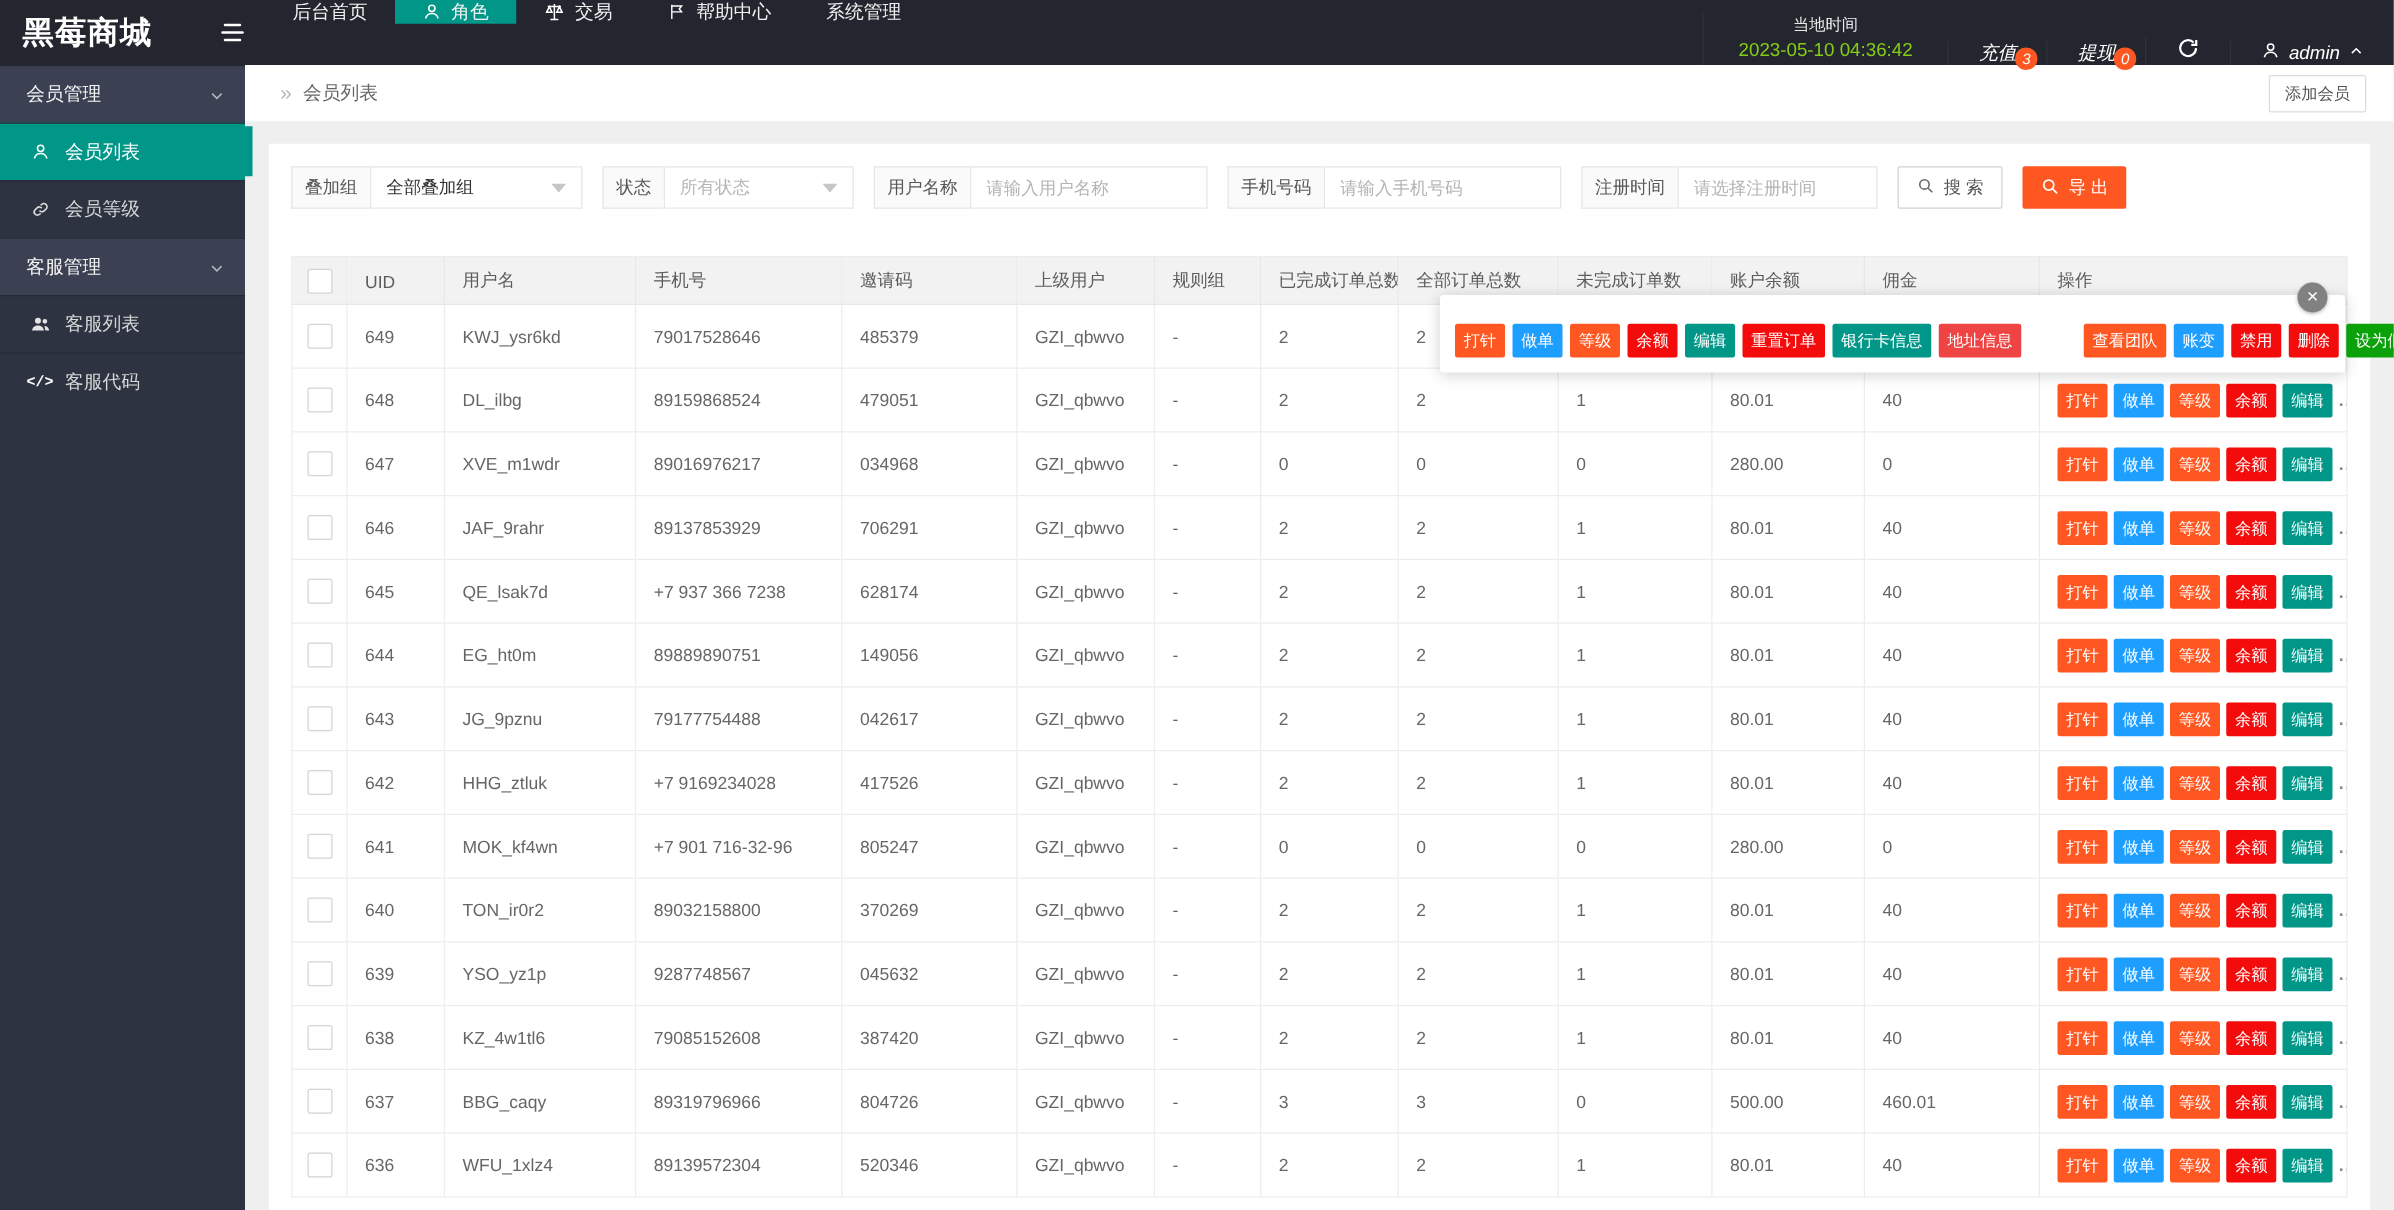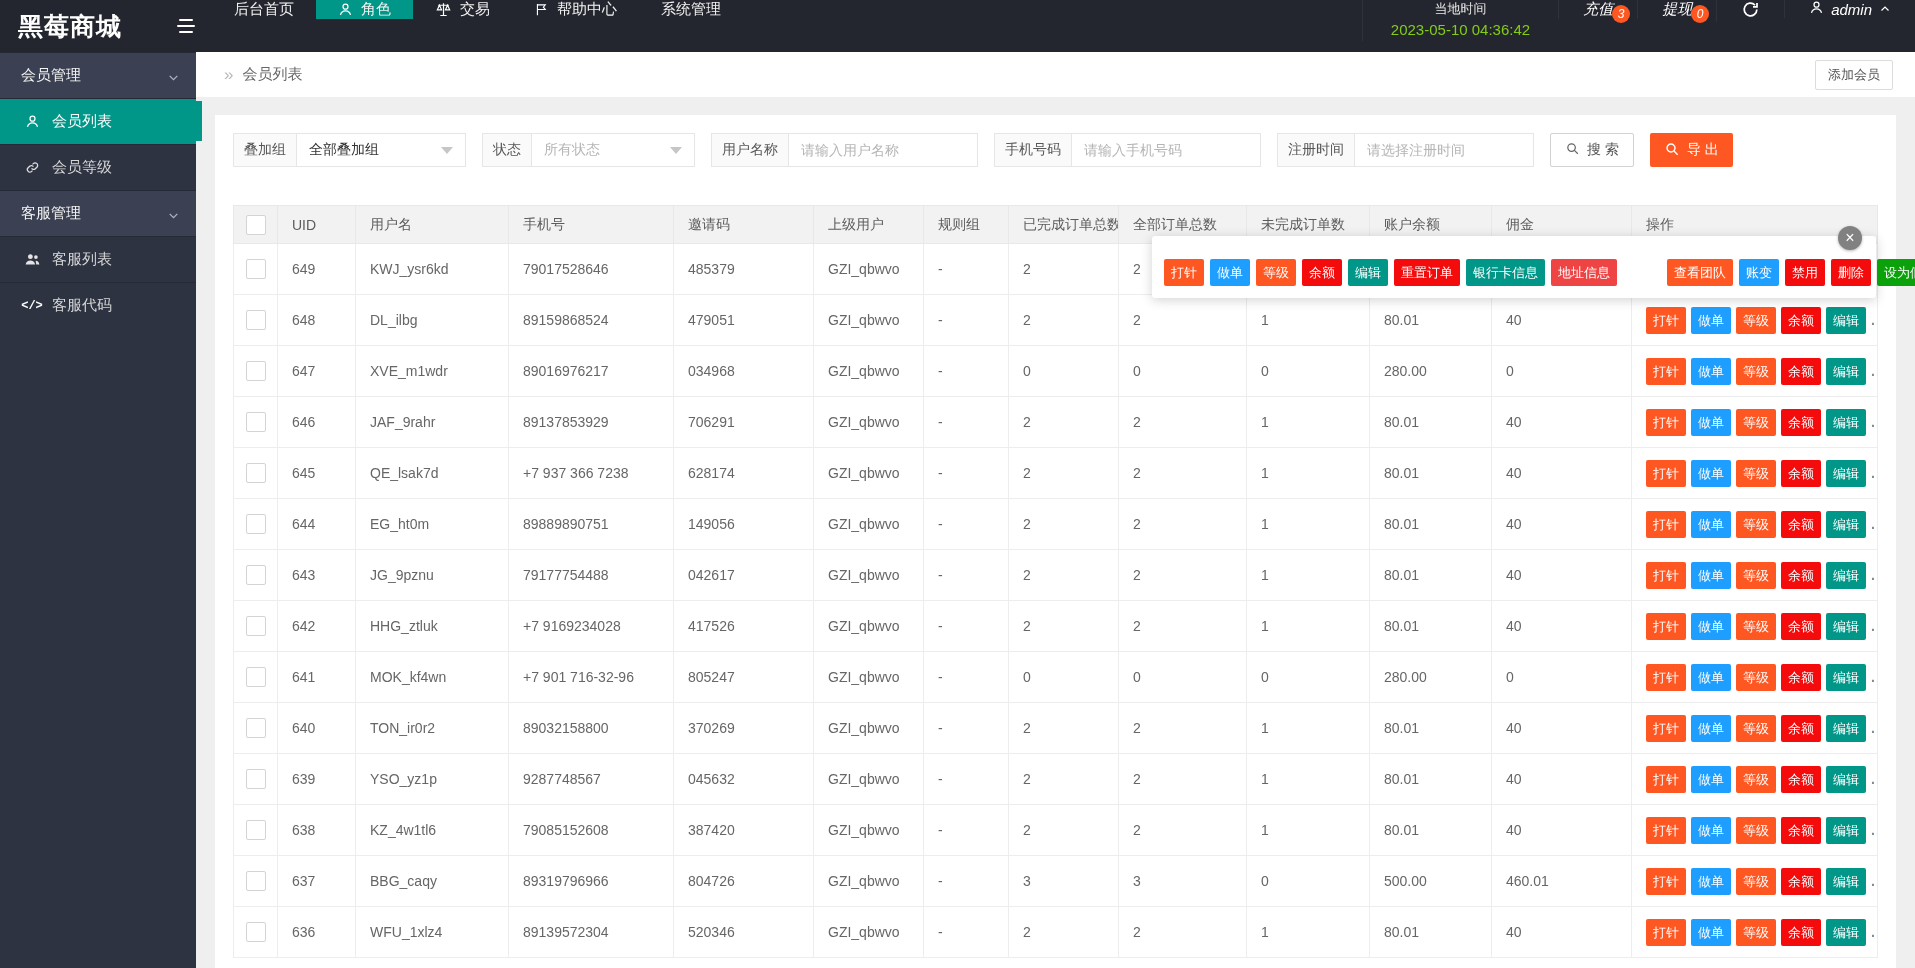--- a/index.html
+++ b/index.html
@@ -8,21 +8,21 @@
   
   .topbar { position:absolute; top:0; left:0; right:0; height:52px; background:#23262e; color:#fff; display:flex; align-items:stretch; z-index:30; }
   .logo { width:160px; line-height:52px; padding-left:18px; font-size:25px; font-weight:bold; letter-spacing:1px; white-space:nowrap; }
   .nav-toggle { width:52px; display:flex; flex-direction:column; align-items:center; justify-content:center; gap:4px; cursor:pointer; }
   .nav-toggle i { display:block; height:2px; background:#fff; border-radius:1px; }
   .nav-toggle i:nth-child(1){ width:14px; } .nav-toggle i:nth-child(2){ width:18px; } .nav-toggle i:nth-child(3){ width:14px; }
   .nav { display:flex; align-items:flex-start; }
   .nav-item { display:flex; align-items:center; gap:8px; padding:0 22px; font-size:15px; color:#f1f1f1; cursor:pointer; }
   .nav-item.active { background:#009688; }
   .nav-item svg { display:block; }
-  .topbar-right { margin-left:auto; display:flex; align-items:flex-start; }
+  .topbar-right { margin-left:auto; display:flex; align-items:flex-end; }
   .time-block { display:flex; flex-direction:column; align-items:center; justify-content:center; padding:0 28px; line-height:1.45; border-left:1px solid rgba(255,255,255,.06); }
   .time-label { font-size:13px; color:#e9e9e9; }
   .time-value { font-size:15px; color:#84cc16; }
   .top-action { position:relative; display:flex; align-items:center; gap:7px; padding:0 24px; font-size:15px; cursor:pointer; border-left:1px solid rgba(255,255,255,.06);font-style:italic; }
   .badge { position:absolute; top:5px; right:7px; min-width:18px; height:18px; line-height:18px; padding:0 4px; border-radius:9px; background:#FF5722; color:#fff; font-size:12px; text-align:center; }
 
   
   .sidebar { position:absolute; top:52px; left:0; bottom:0; width:196px; background:#2e3342; z-index:20; }
   .side-item { height:46px; display:flex; align-items:center; position:relative; font-size:15px; cursor:pointer; border-top:1px solid #262a36; }
   .side-group { background:#3b4052; color:#f4f4f4; padding-left:21px; }
@@ -211,36 +211,36 @@
     <div class="filters">
       <div class="fgroup">
         <span class="flabel">叠加组</span>
         <div class="fselect" style="width:170px">
           <span>全部叠加组</span>
           <span class="caret"></span>
         </div>
       </div>
       <div class="fgroup">
         <span class="flabel">状态</span>
-        <div class="fselect placeholder" style="width:164px">
+        <div class="fselect placeholder" style="width:152px">
           <span>所有状态</span>
           <span class="caret"></span>
         </div>
       </div>
       <div class="fgroup">
         <span class="flabel">用户名称</span>
         <input class="finput" style="width: 190px;" placeholder="请输入用户名称">
       </div>
       <div class="fgroup">
         <span class="flabel">手机号码</span>
         <input class="finput" style="width: 190px;" placeholder="请输入手机号码">
       </div>
       <div class="fgroup">
         <span class="flabel">注册时间</span>
-        <input class="finput" style="width: 180px;" placeholder="请选择注册时间">
+        <input class="finput" style="width: 160px;" placeholder="请选择注册时间">
       </div>
       <button class="btn-search">
         <span><svg width="15" height="15" viewBox="0 0 24 24" fill="none" stroke="#666" stroke-width="2">
               <circle cx="10.5" cy="10.5" r="6"></circle>
               <path d="M15 15l5.5 5.5"></path>
             </svg></span>
         <span>搜 索</span>
       </button>
       <button class="btn-export">
         <span><svg width="16" height="16" viewBox="0 0 24 24" fill="none" stroke="#fff" stroke-width="2.1">

